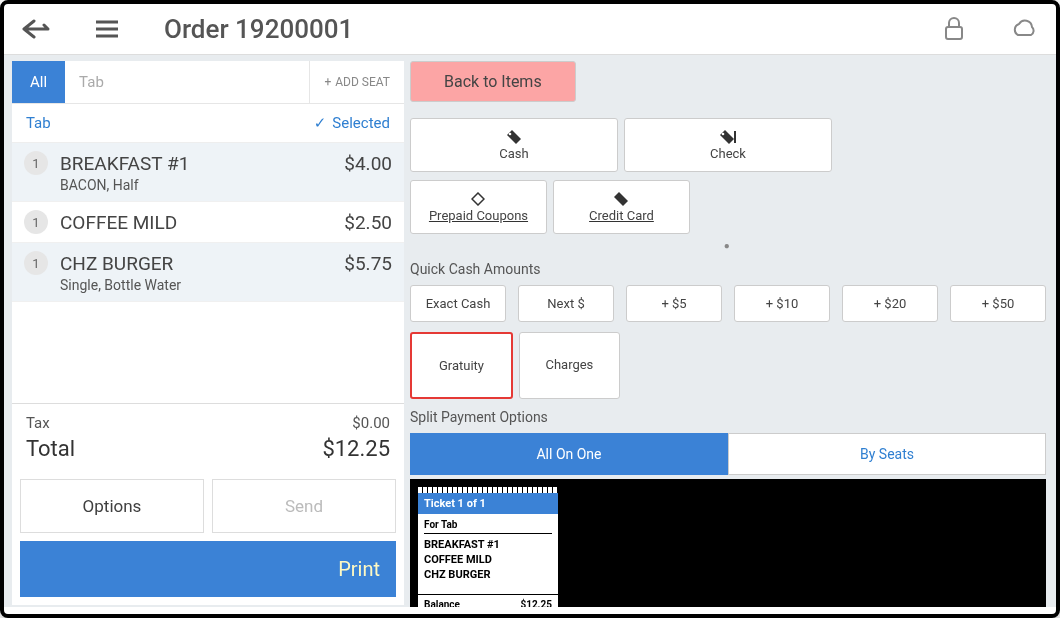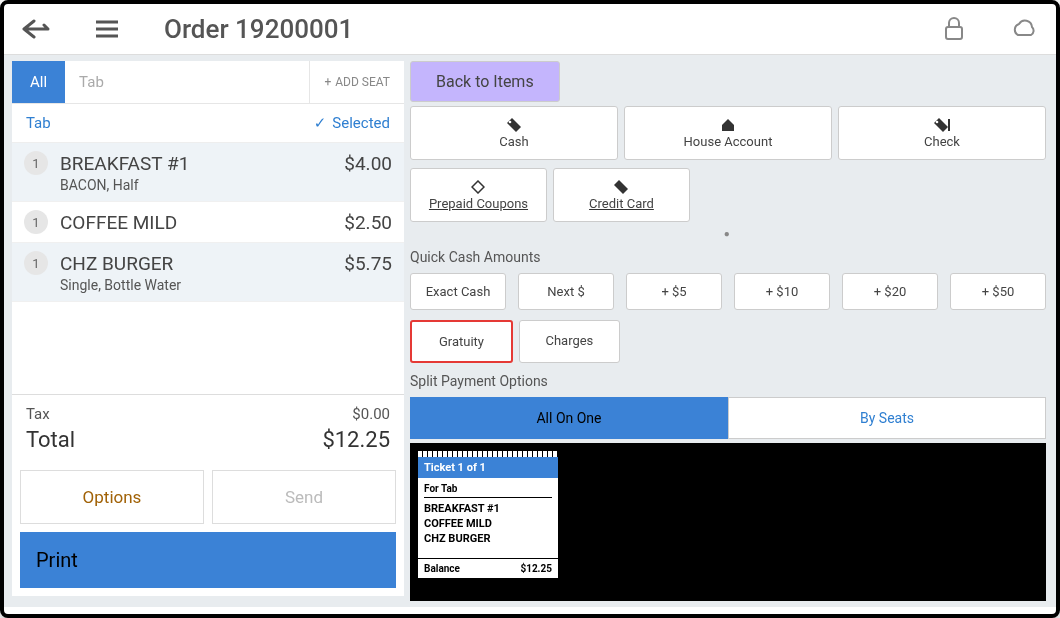--- a/index.html
+++ b/index.html
@@ -4,58 +4,58 @@
 <style>
 * { box-sizing: border-box; margin: 0; padding: 0; }
 body { font-family: -apple-system, BlinkMacSystemFont, "Segoe UI", Roboto, Arial, sans-serif; background: #fff; color: #333; }
 .frame { width: 1060px; height: 618px; border: 4px solid #000; border-radius: 8px; margin: 0 auto; position: relative; overflow: hidden; background: #fff; box-shadow: 0 4px 12px rgba(0,0,0,0.3); }
 .header { display: flex; align-items: center; padding: 10px 18px; border-bottom: 1px solid #ddd; gap: 28px; }
 .header .back { font-size: 28px; color: #555; cursor: pointer; margin-right: 18px; }
 .header .menu { font-size: 24px; color: #555; cursor: pointer; margin-right: 18px; }
 .header .title { font-size: 26px; font-weight: 500; color: #555; flex: 1; }
 .header .lock, .header .cloud { font-size: 22px; color: #888; margin-left: 18px; cursor: pointer; }
 .body { display: flex; height: calc(100% - 58px); background: #e8ecef; }
-.left { width: 392px; background: #fff; margin: 6px 0 11px 8px; display: flex; flex-direction: column; }
+.left { width: 392px; background: #fff; margin: 6px 0 2px 8px; display: flex; flex-direction: column; }
 .left-tabs { display: flex; border-bottom: 1px solid #e6e6e6; }
 .lt-all { background: #3b82d6; color: #fff; padding: 12px 18px; font-size: 15px; }
 .lt-tab { flex: 1; padding: 12px 14px; color: #aaa; font-size: 15px; }
 .lt-addseat { padding: 12px 14px; border-left: 1px solid #e6e6e6; color: #888; font-size: 12px; display: flex; align-items: center; gap: 4px; }
 .tab-head { display: flex; justify-content: space-between; padding: 10px 14px; border-bottom: 1px solid #eee; color: #2f7fd1; font-size: 15px; }
 .tab-head .sel { display: flex; align-items: center; gap: 6px; }
 .items { flex: 1; overflow: auto; }
 .item { padding: 8px 12px; border-bottom: 1px solid #f0f0f0; }
 .item.sel { background: #eef3f7; }
 .item-row { display: flex; align-items: center; }
 .qty { width: 24px; height: 24px; border-radius: 50%; background: #e6e6e6; color: #666; display: flex; align-items: center; justify-content: center; font-size: 13px; margin-right: 12px; }
 .iname { flex: 1; font-size: 19px; color: #444; }
 .iprice { font-size: 19px; color: #444; }
 .isub { margin-left: 36px; font-size: 14px; color: #555; margin-top: 2px; }
 .totals { border-top: 1px solid #ddd; padding: 8px 14px; }
 .trow { display: flex; justify-content: space-between; font-size: 15px; color: #555; padding: 2px 0; }
 .trow.total { font-size: 22px; color: #333; }
 .left-actions { display: flex; gap: 8px; padding: 8px; }
-.abtn { flex: 1; padding: 16px; border: 1px solid #ddd; text-align: center; font-size: 17px; color: #a16207; background: #fff; }
+.abtn { flex: 1; padding: 16px; border: 1px solid #ddd; text-align: center; font-size: 17px; color: #404040; background: #fff; }
 .abtn.disabled { color: #bbb; }
-.print { margin: 0 8px 8px 8px; padding: 16px; background: #3b82d6; color: #000000; text-align: left; font-size: 20px; }
+.print { margin: 0 8px 8px 8px; padding: 16px; background: #3b82d6; color: #fef9c3; text-align: right; font-size: 20px; }
 .right { flex: 1; padding: 6px 10px 6px 6px; display: flex; flex-direction: column; gap: 4px; overflow: hidden; }
-.back-items { align-self: flex-start; background: #c4b5fd; border: 1px solid #ccc; padding: 10px 25px; font-size: 16px; color: #444; border-radius: 3px; }
-.pay-grid { display: grid; grid-template-columns: repeat(3, 1fr); gap: 6px; margin-top: 0; }
+.back-items { align-self: flex-start; background: #fca5a5; border: 1px solid #ccc; padding: 10px 33px; font-size: 16px; color: #444; border-radius: 3px; }
+.pay-grid { display: grid; grid-template-columns: repeat(3, 1fr); gap: 6px; margin-top: 12px; }
 .pay-btn { background: #fff; border: 1px solid #ccc; border-radius: 3px; padding: 6px; text-align: center; font-size: 13px; color: #444; display: flex; flex-direction: column; align-items: center; justify-content: center; height: 54px; }
 .pay-btn .pic { font-size: 14px; color: #333; margin-bottom: 2px; }
 .pay-grid2 { display: grid; grid-template-columns: repeat(3, 1fr); gap: 6px; margin-top: 4px; width: 66.5%; text-decoration: underline; }
 .dots { text-align: center; color: #888; font-size: 10px; margin-top: 2px; }
 .sec-label { font-size: 14px; color: #555; margin-top: 6px; }
 .qc-row { display: flex; gap: 12px; margin-top: 4px; }
 .qc-btn { flex: 1; background: #fff; border: 1px solid #ccc; border-radius: 3px; padding: 10px 0; text-align: center; font-size: 13px; color: #444; }
 .gc-row { display: flex; gap: 6px; margin-top: 6px; width: 33%; }
-.gc-btn { flex: 1; background: #fff; border: 1px solid #ccc; border-radius: 3px; padding: 12px 0; text-align: center; font-size: 13px; color: #444; }
+.gc-btn { flex: 1; background: #fff; border: 1px solid #ccc; border-radius: 3px; padding: 24px 0; text-align: center; font-size: 13px; color: #444; }
 .gc-btn.hl { border: 2px solid #e53935; }
 .split-row { display: flex; margin-top: 4px; }
 .split-btn { flex: 1; padding: 12px 0; text-align: center; font-size: 14px; border: 1px solid #ccc; background: #fff; color: #2f7fd1; }
-.split-btn.active { background: #3b82d6; color: #000000; border-color: #3b82d6; }
+.split-btn.active { background: #3b82d6; color: #ffffff; border-color: #3b82d6; }
 .ticket-area { flex: 1; background: #000; margin-top: 0; padding: 8px; display: flex; align-items: flex-start; }
 .ticket { width: 140px; background: #fff; font-size: 11px; color: #000; position: relative; }
 .ticket::before { content: ""; display: block; height: 6px; background: repeating-linear-gradient(90deg, #fff 0 4px, #000 4px 5px); }
 .ticket-h { background: #3b82d6; color: #fff; padding: 4px 6px; font-weight: bold; font-size: 11px; }
 .ticket-body { padding: 5px 6px; }
 .ticket-body .for { font-weight: bold; border-bottom: 1px solid #000; padding-bottom: 3px; margin-bottom: 4px; font-size: 10px; }
 .ticket-body .ti { font-weight: bold; font-size: 11px; line-height: 1.35; }
 .ticket-bal { display: flex; justify-content: space-between; padding: 4px 6px; border-top: 1px solid #000; font-weight: bold; font-size: 10px; margin-top: 6px; align-items: flex-end; }
 svg { display: block; }
 </style>
@@ -155,28 +155,20 @@
           <span class="pic">
             <svg width="16" height="14" viewBox="0 0 16 14">
                 <path d="M1 5 L6 0 L15 9 L10 14 L1 5z" fill="#333"></path>
                 <circle cx="4" cy="4" r="1.3" fill="#fff"></circle>
               </svg>
           </span>
           <span>Cash</span>
         </div>
         <div class="pay-btn">
           <span class="pic">
-            <svg width="16" height="14" viewBox="0 0 16 14">
-                <path d="M2 7 L8 1 L14 7 V13 H2z" fill="#333"></path>
-              </svg>
-          </span>
-          <span>House Account</span>
-        </div>
-        <div class="pay-btn">
-          <span class="pic">
             <svg width="18" height="14" viewBox="0 0 18 14">
                 <path d="M1 5 L6 0 L15 9 L10 14 L1 5z" fill="#333"></path>
                 <circle cx="4" cy="4" r="1.3" fill="#fff"></circle>
                 <rect x="15" y="1" width="2" height="12" fill="#333"></rect>
               </svg>
           </span>
           <span>Check</span>
         </div>
       </div>
       <div class="pay-grid2">

